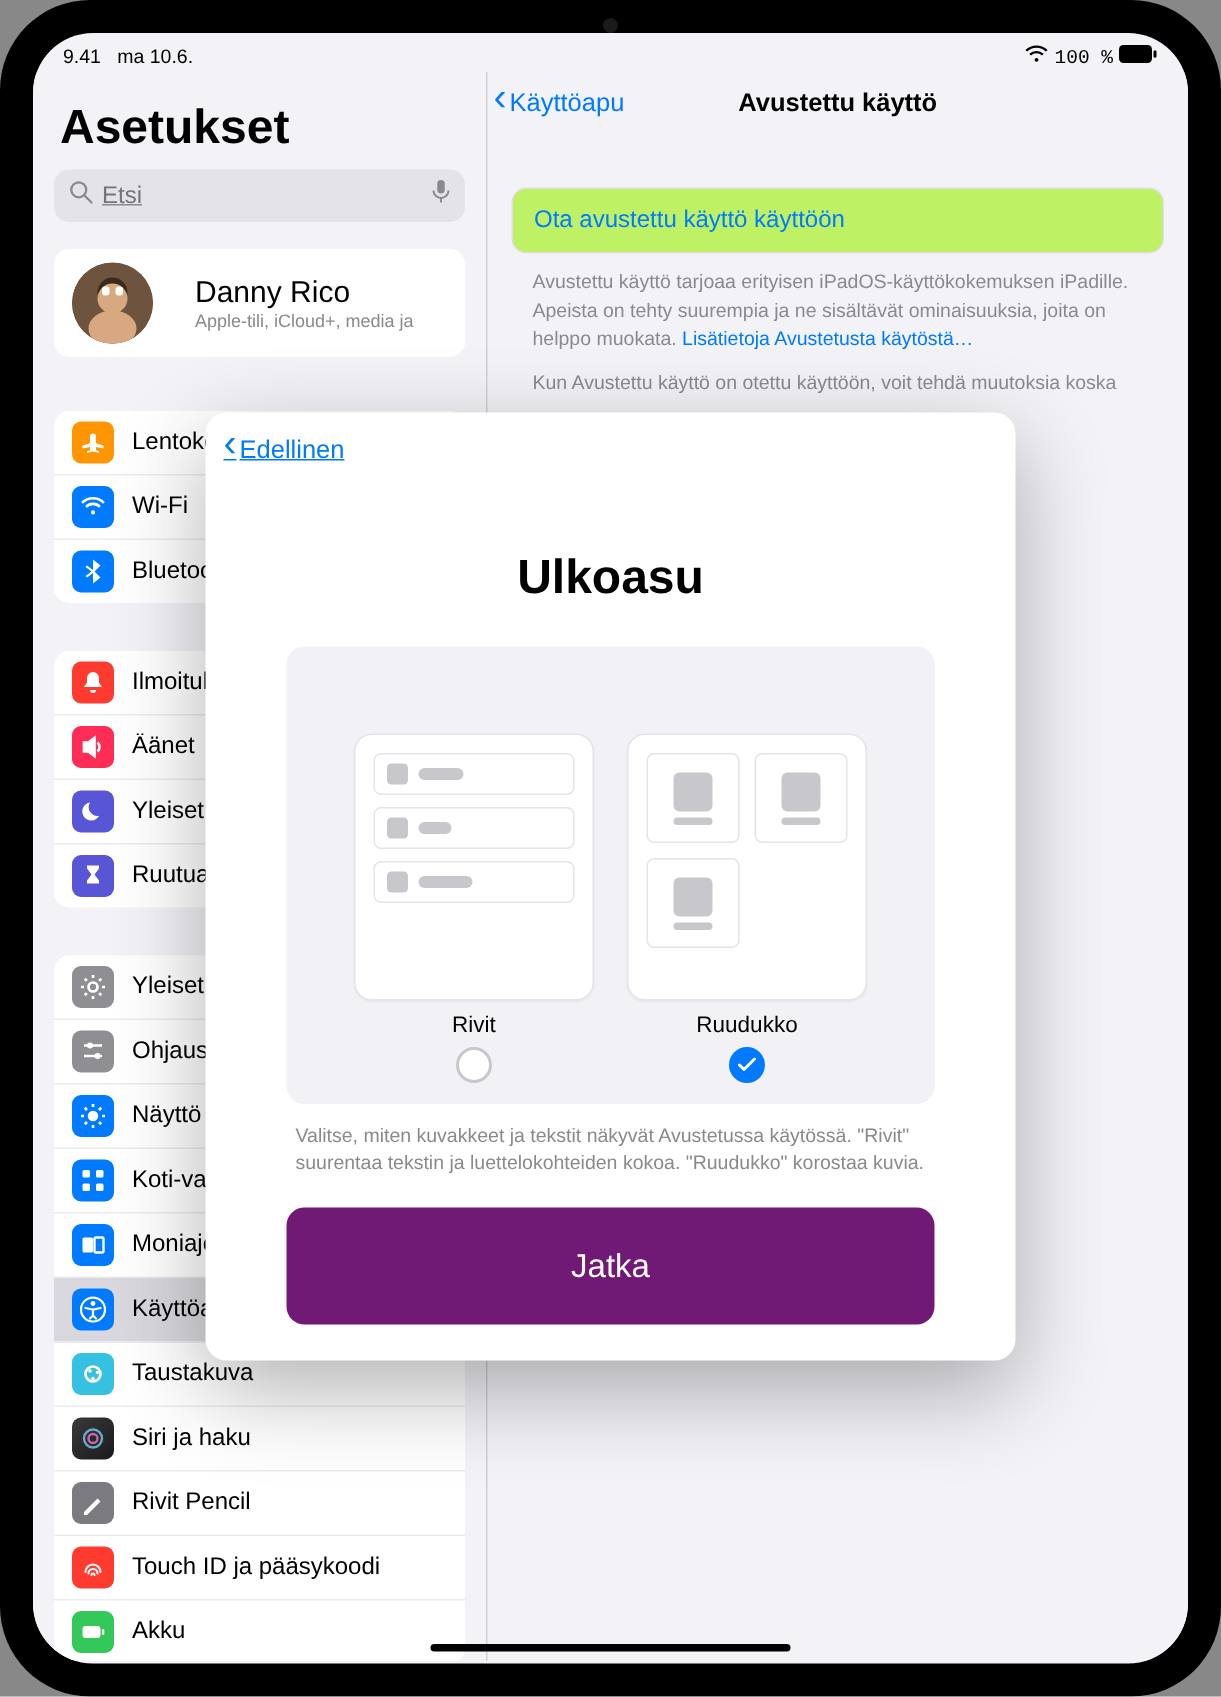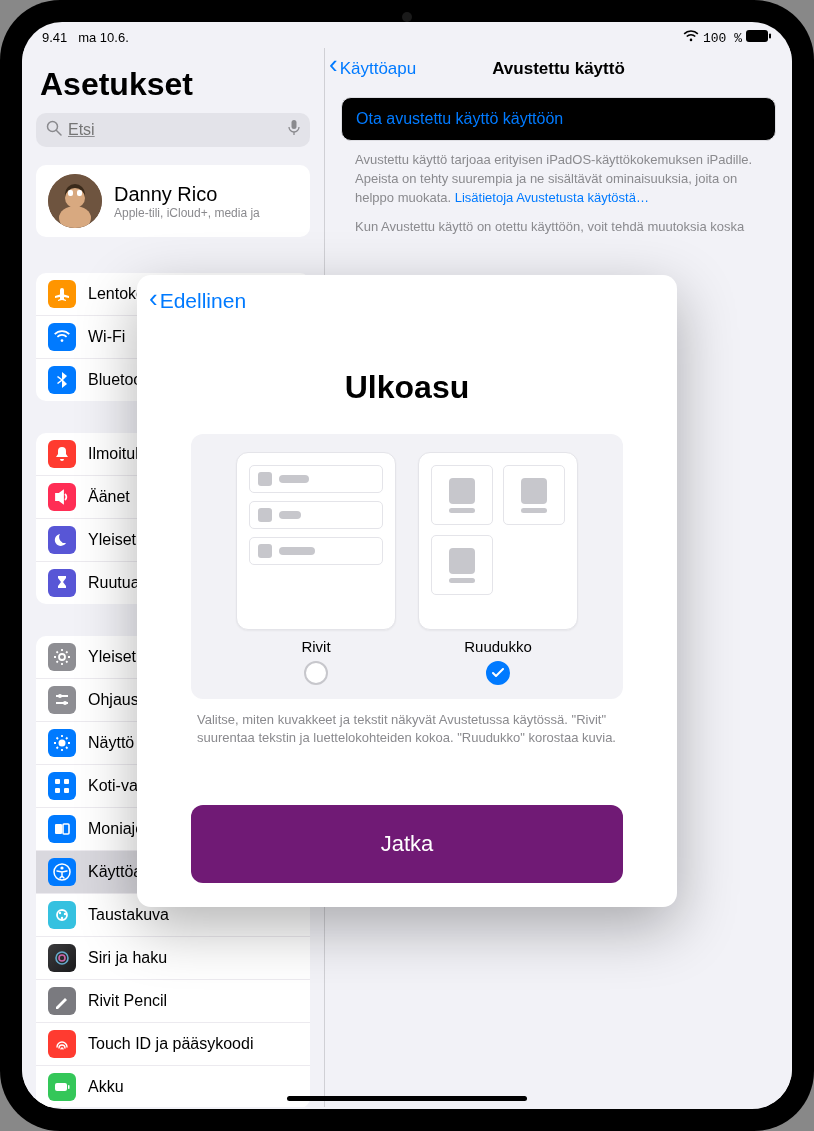--- a/index.html
+++ b/index.html
@@ -79,21 +79,21 @@
     outline: none;
     text-decoration: underline;
   }
   .user-row {
     display: flex;
     align-items: center;
     background: #fff;
     border-radius: 10px;
     padding: 9px 12px;
     margin-bottom: 36px;
-    gap: 12px;
+    gap: 28px;
   }
   .avatar {
     width: 54px; height: 54px;
     border-radius: 50%;
     background: linear-gradient(#8b6f5a, #5a4030);
     display: flex;
     align-items: center;
     justify-content: center;
     overflow: hidden;
   }
@@ -158,26 +158,27 @@
   }
   .detail-title {
     position: absolute;
     left: 50%;
     transform: translateX(-50%);
     font-size: 17px;
     font-weight: 600;
   }
   .detail-body { padding: 10px 16px; }
   .cta-card {
-    background: #000000;
+    background: #bef264;
     border: 1px solid #dedee3;
     border-radius: 10px;
     padding: 12px 14px;
     color: #007aff;
     font-size: 16px;
+    margin-top: 28px;
   }
   .desc {
     font-size: 13px;
     color: #8a8a8e;
     padding: 10px 14px 0 14px;
     line-height: 1.45;
   }
   .desc .link { color: #007aff; }
 
   
@@ -190,25 +191,26 @@
     height: 632px;
     background: #fff;
     border-radius: 14px;
     box-shadow: 0 20px 60px rgba(0,0,0,0.3);
     padding: 14px 0 24px 0;
     display: flex;
     flex-direction: column;
   }
   .modal-back {
     color: #007aff;
-    font-size: 21px;
+    font-size: 17px;
     display: flex;
     align-items: center;
     padding: 0 12px;
     gap: 2px;
+    text-decoration: underline;
   }
   .modal-title {
     text-align: center;
     font-size: 32px;
     font-weight: 700;
     margin: 56px 0 28px 0;
   }
   .choice-panel {
     margin: 0 54px;
     background: #f2f2f6;
@@ -216,20 +218,21 @@
     padding: 18px 18px 14px 18px;
     display: flex;
     justify-content: center;
     gap: 22px;
   }
   .choice {
     display: flex;
     flex-direction: column;
     align-items: center;
     gap: 6px;
+    margin-top: 40px;
   }
   .preview {
     width: 160px;
     height: 178px;
     background: #fff;
     border: 1px solid #e4e4e9;
     border-radius: 12px;
     padding: 12px;
     box-shadow: 0 1px 2px rgba(0,0,0,0.05);
   }

